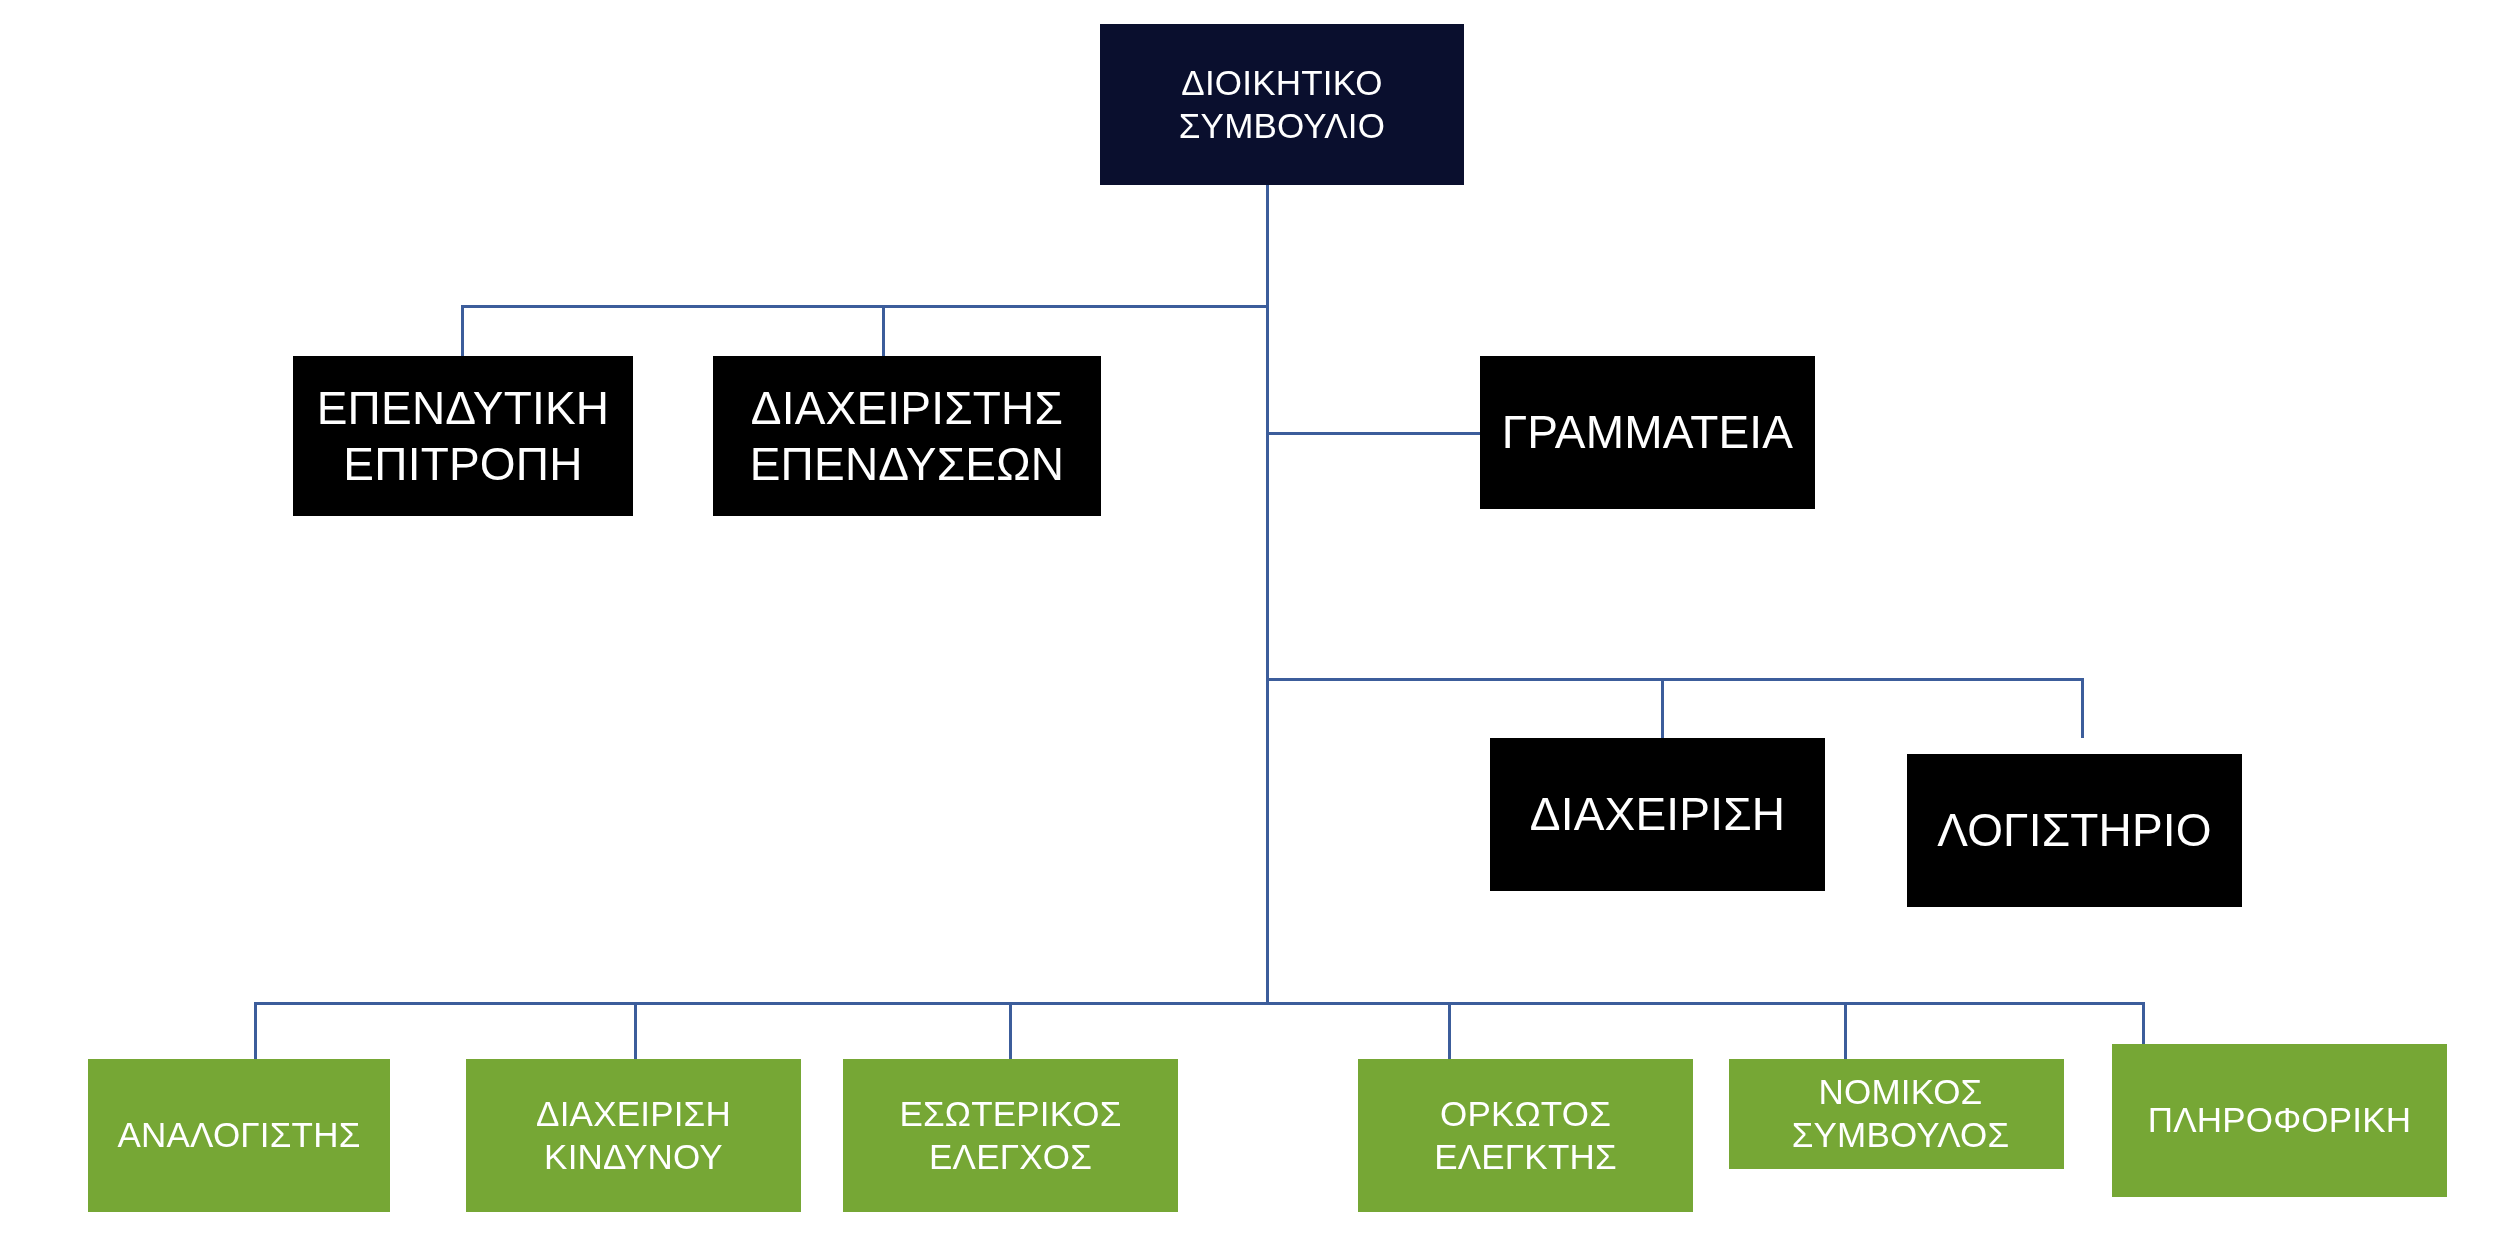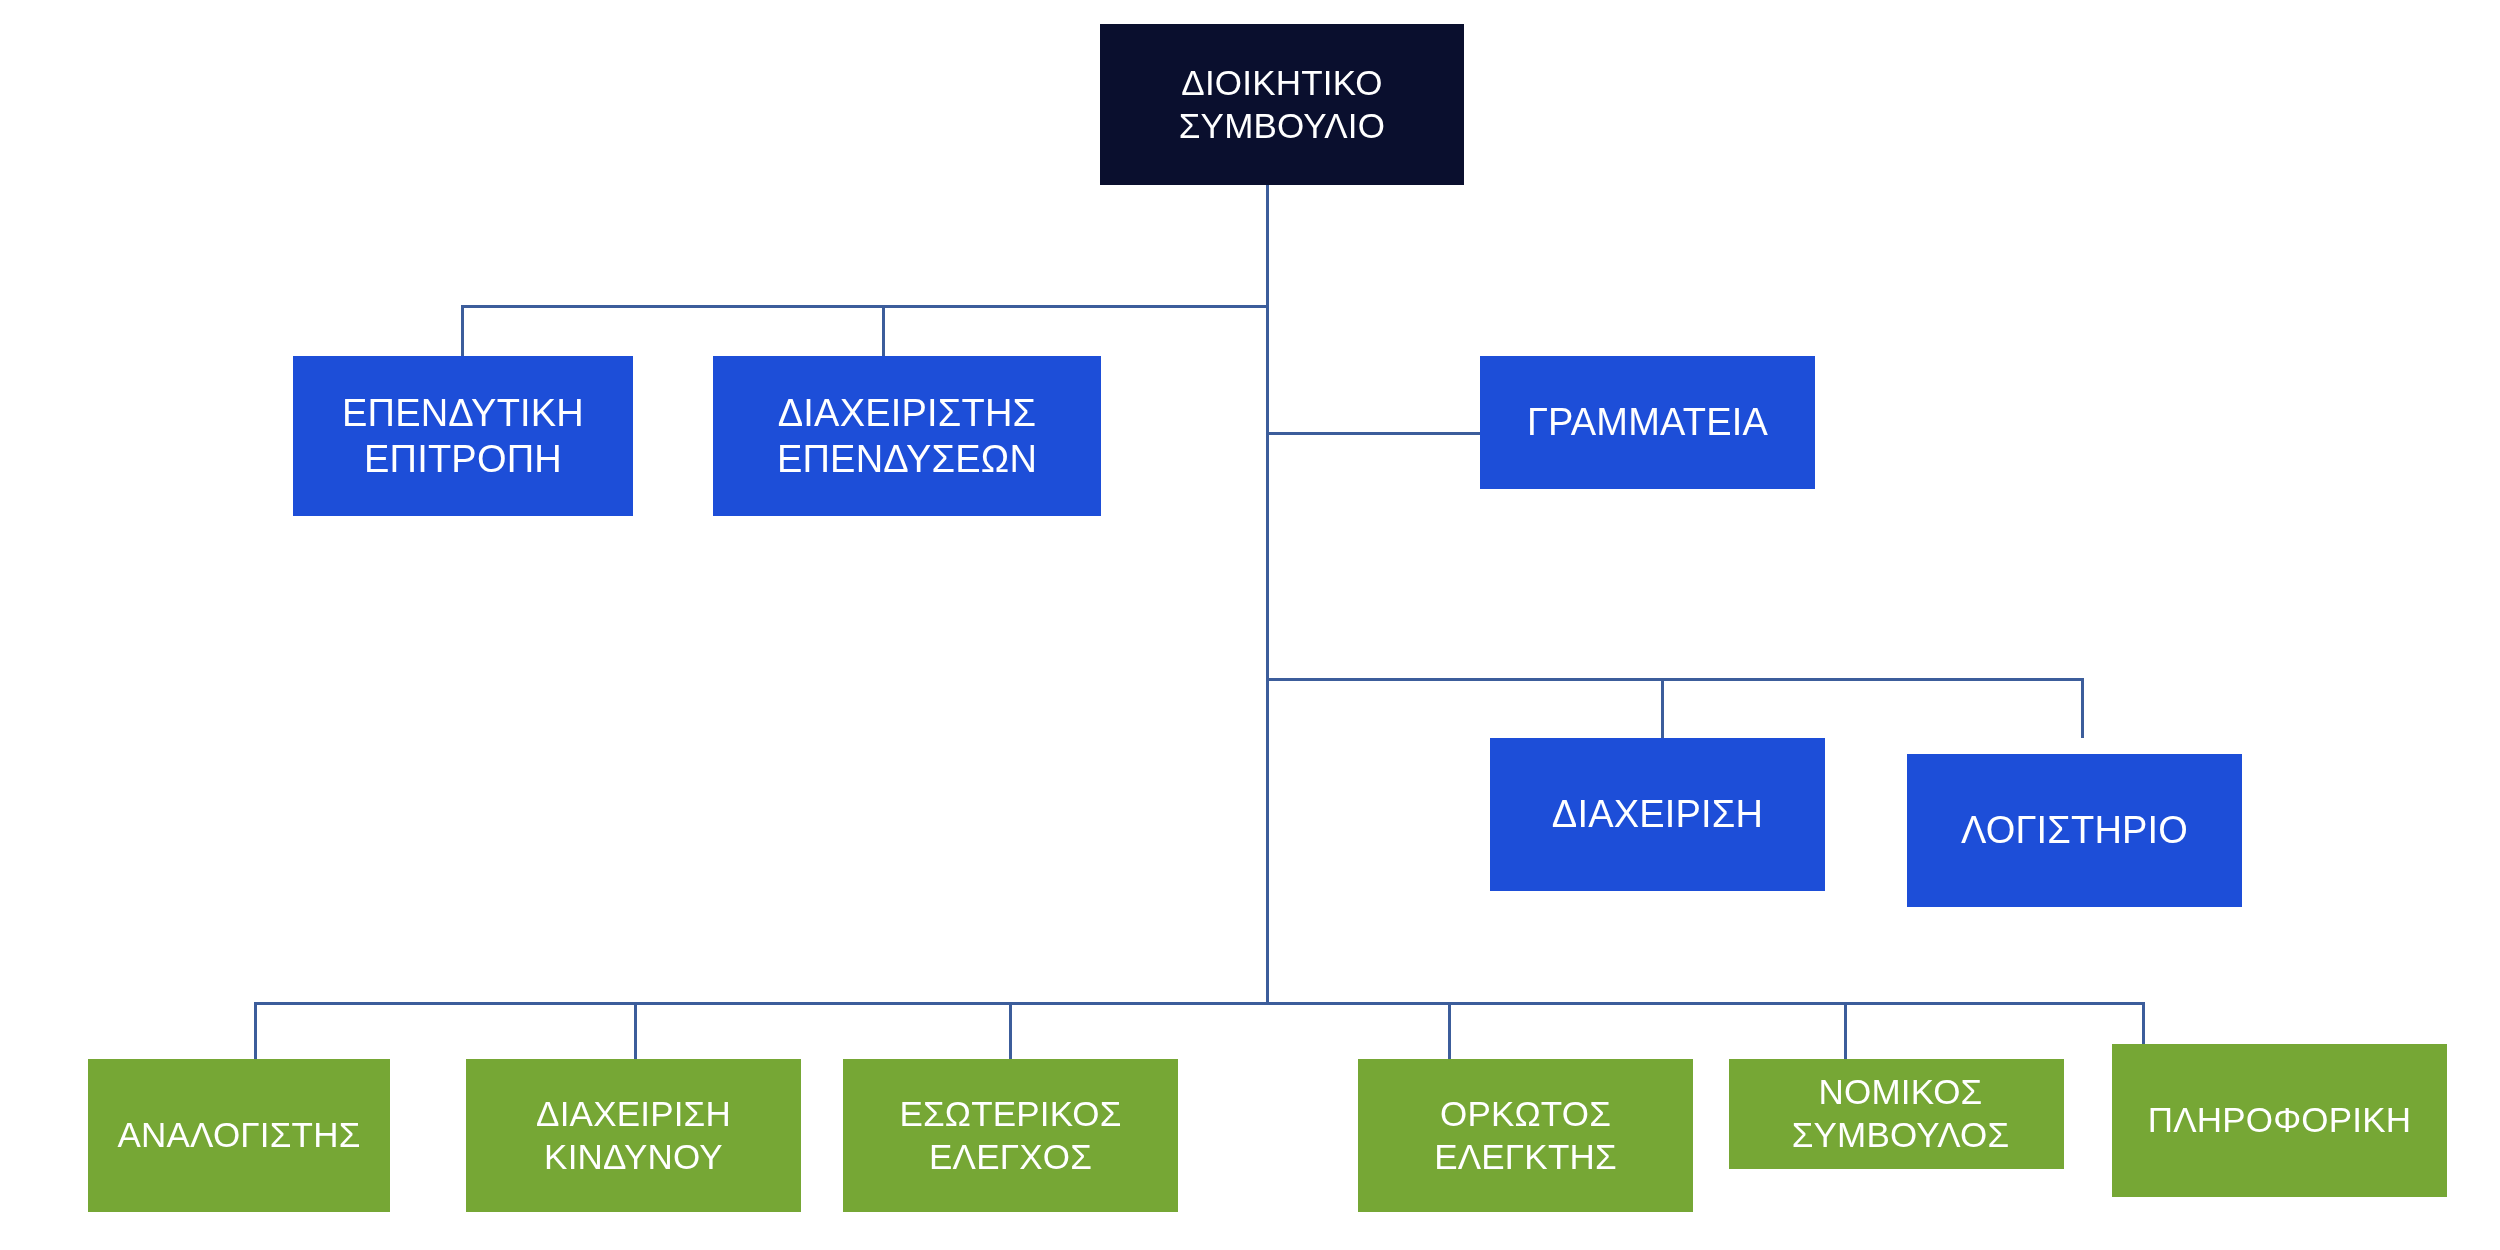--- a/index.html
+++ b/index.html
@@ -28,22 +28,22 @@
     line-height: 1.22;
     letter-spacing: 0.2px;
     white-space: pre-line;
     z-index: 3;
   }
   .node.root {
     background: #0a0f2e;
     font-size: 35px;
   }
   .node.blue {
-    background: #1d4ed8;
-    font-size: 38px;
+    background: #000000;
+    font-size: 46px;
   }
   .node.green {
     background: #76a735;
     font-size: 35px;
   }
   
   .line {
     position: absolute;
     background: #3c5d9b;
     z-index: 1;
@@ -78,21 +78,21 @@
 
   <div class="node root" style="left:1084px; top:24px; width:364px; height:161px;">ΔΙΟΙΚΗΤΙΚΟ
 ΣΥΜΒΟΥΛΙΟ</div>
 
   <div class="node blue" style="left:277px; top:356px; width:340px; height:160px;">ΕΠΕΝΔΥΤΙΚΗ
 ΕΠΙΤΡΟΠΗ</div>
 
   <div class="node blue" style="left:697px; top:356px; width:388px; height:160px;">ΔΙΑΧΕΙΡΙΣΤΗΣ
 ΕΠΕΝΔΥΣΕΩΝ</div>
 
-  <div class="node blue" style="left:1464px; top:356px; width:335px; height:133px;">ΓΡΑΜΜΑΤΕΙΑ</div>
+  <div class="node blue" style="left:1464px; top:356px; width:335px; height:153px;">ΓΡΑΜΜΑΤΕΙΑ</div>
 
   <div class="node blue" style="left:1474px; top:738px; width:335px; height:153px;">ΔΙΑΧΕΙΡΙΣΗ</div>
 
   <div class="node blue" style="left:1891px; top:754px; width:335px; height:153px;text-align:center;">ΛΟΓΙΣΤΗΡΙΟ</div>
 
   <div class="node green" style="left:72px; top:1059px; width:302px; height:153px;">ΑΝΑΛΟΓΙΣΤΗΣ</div>
 
   <div class="node green" style="left:450px; top:1059px; width:335px; height:153px;">ΔΙΑΧΕΙΡΙΣΗ
 ΚΙΝΔΥΝΟΥ</div>
 

